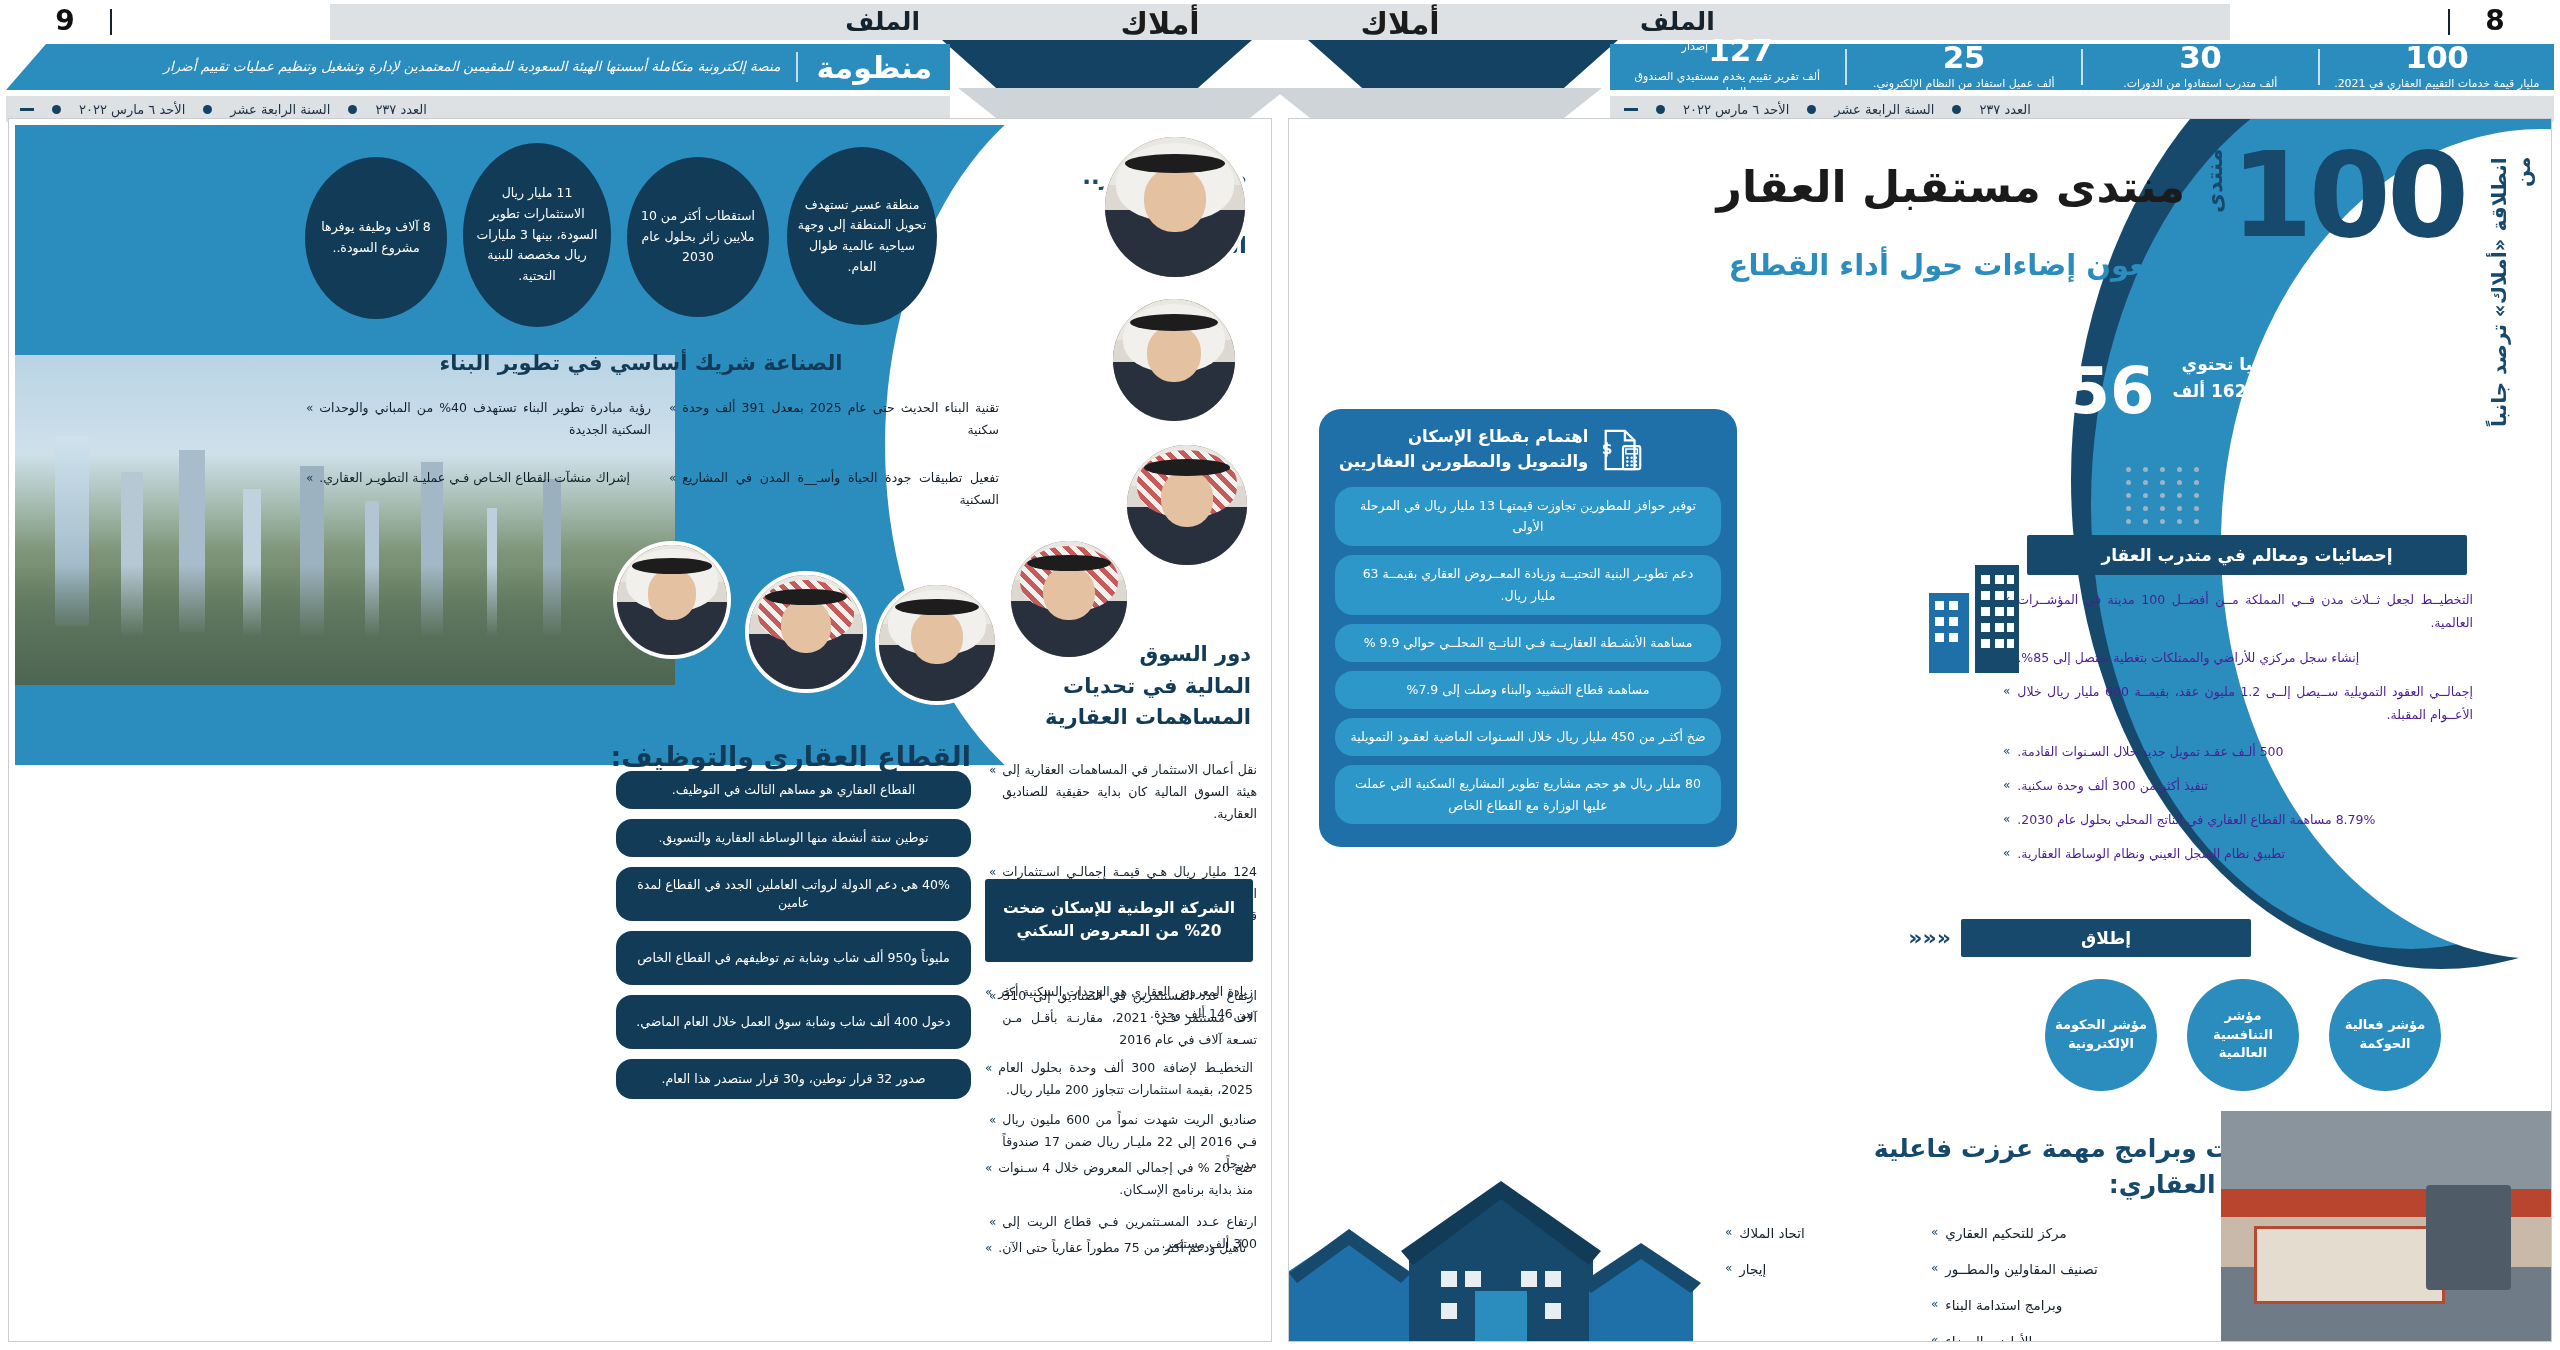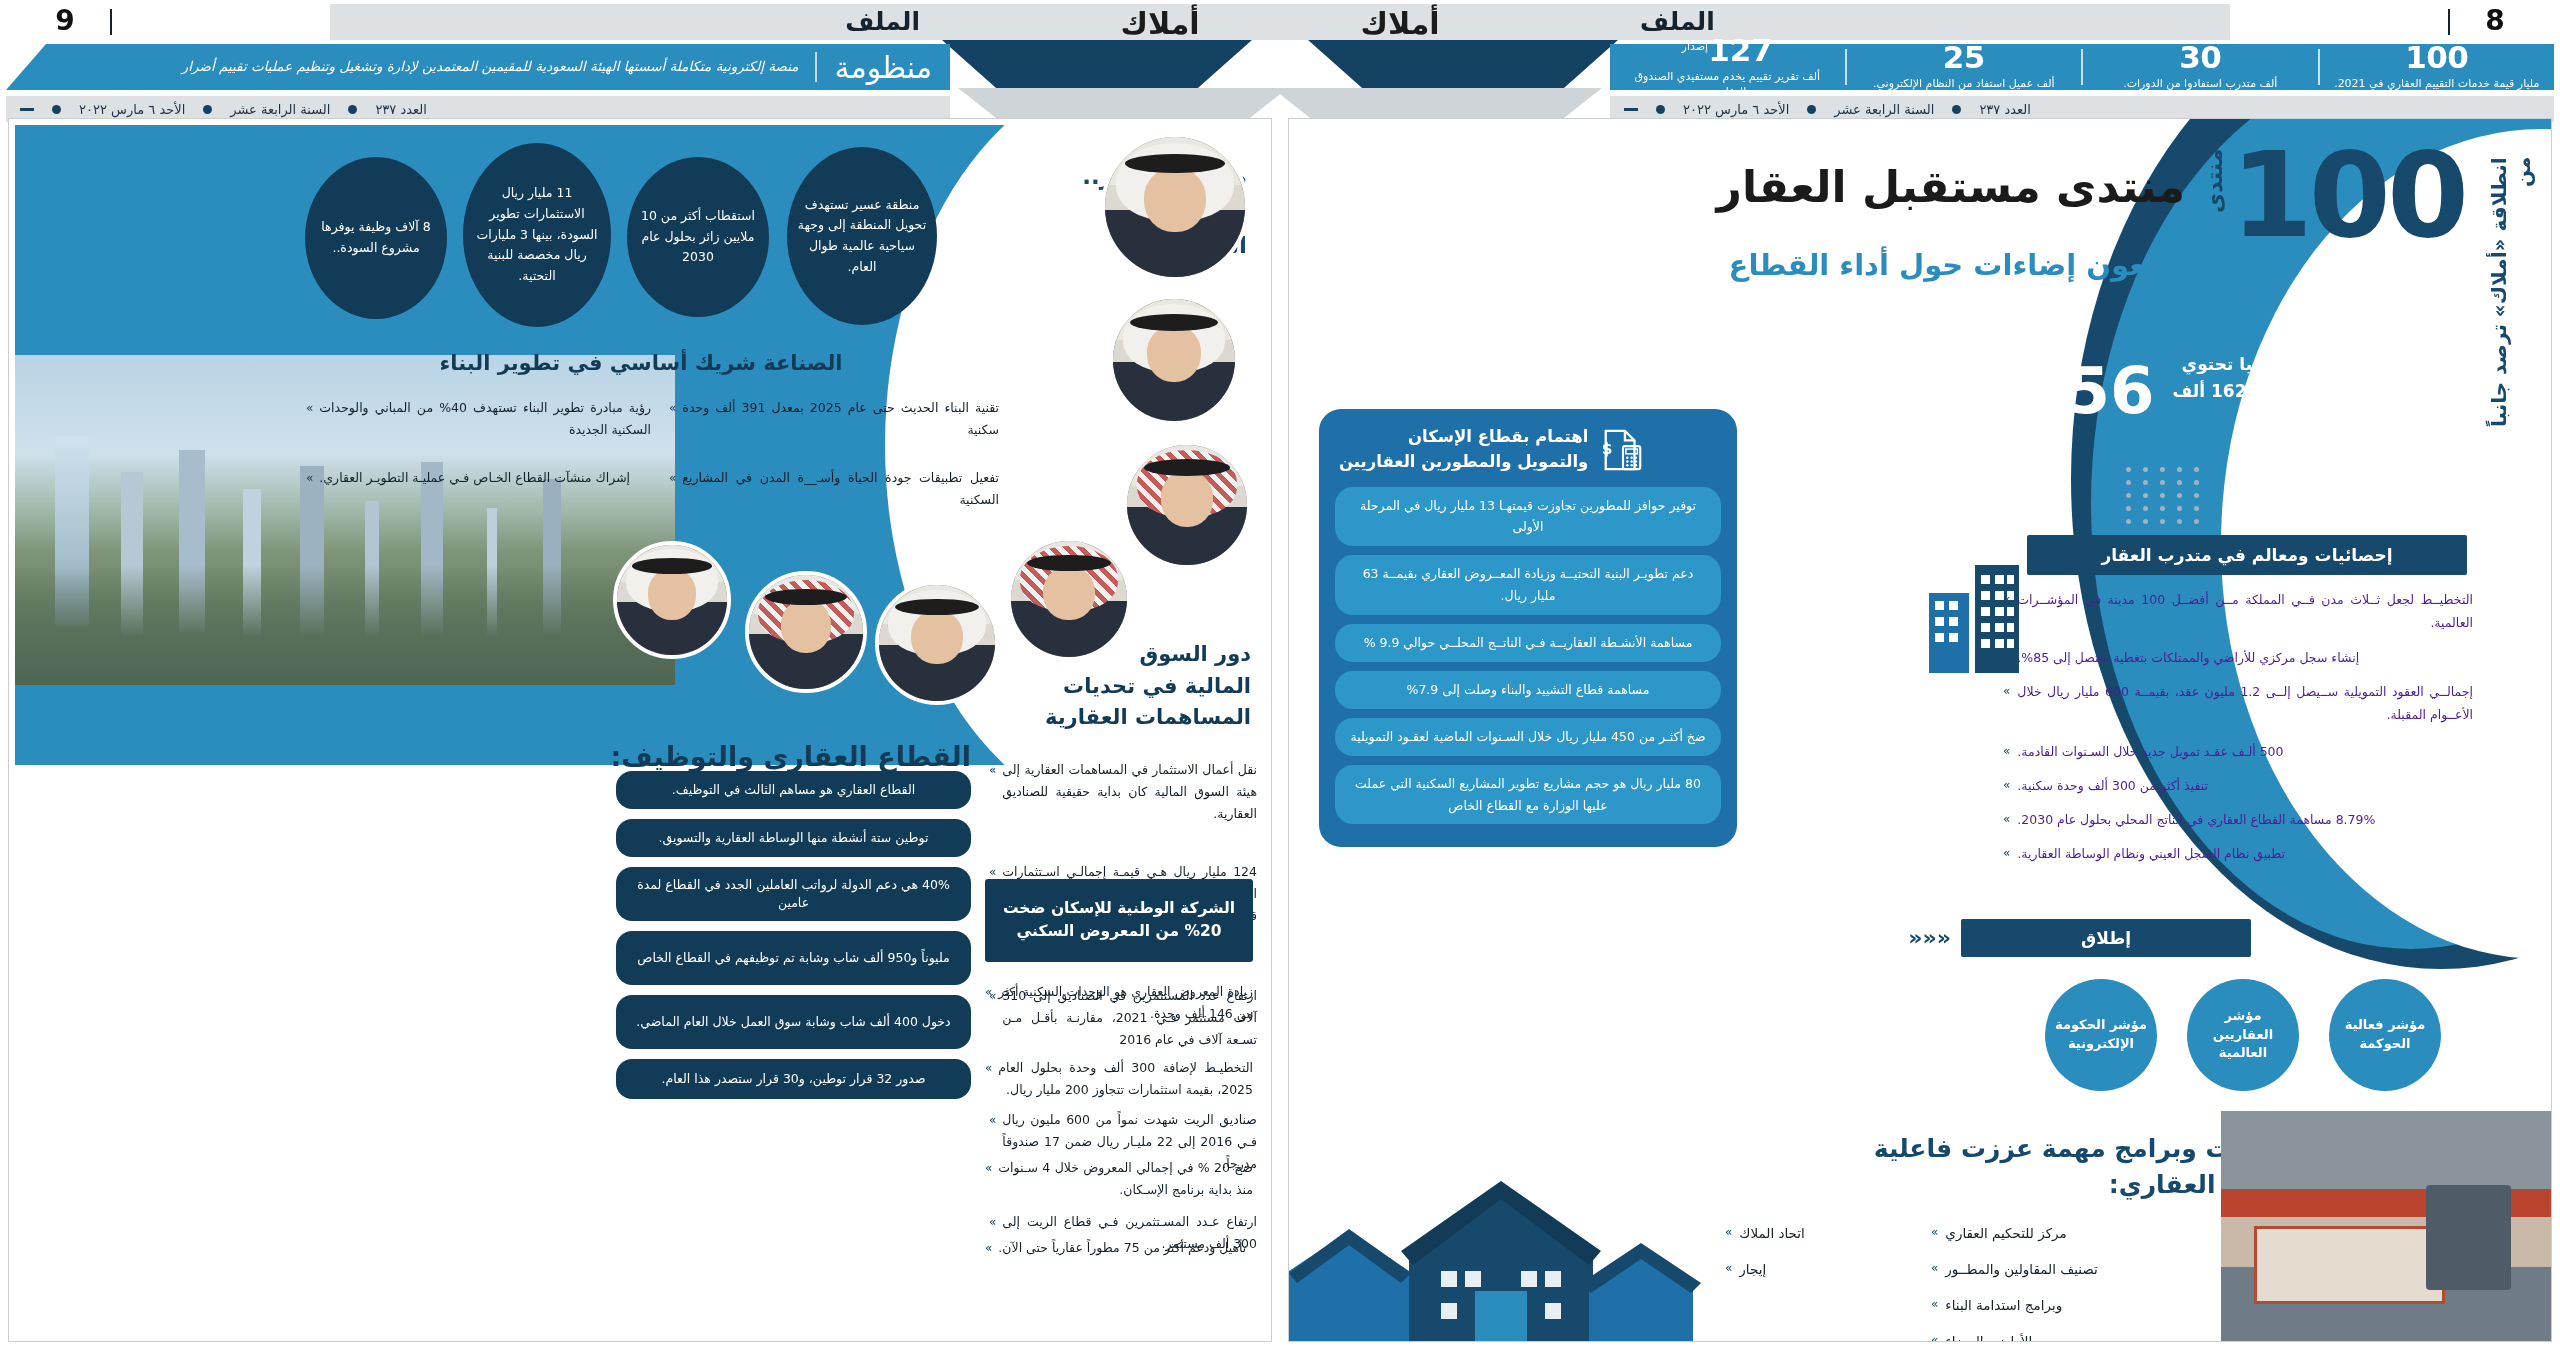--- a/index.html
+++ b/index.html
@@ -45,21 +45,21 @@
     position: absolute; width: 300px; height: 78px; background: #ced4d8;
     clip-path: polygon(0 0, 100% 0, 70% 100%, 30% 100%);
   }
 
   
   .strap {
     position: absolute; background: #2b8cbe; color: #fff;
     display: flex; align-items: center;
   }
   .strap-slant-l { clip-path: polygon(40px 0, 100% 0, 100% 100%, 0 100%); }
-  .strap-big { font-size: 30px; font-weight: normal; padding: 0 18px; white-space: nowrap; }
+  .strap-big { font-size: 30px; font-weight: bold; padding: 0 18px; white-space: nowrap; }
   .strap-sub  { font-size: 13.5px; line-height: 1.45; padding: 0 16px; font-style: italic; }
   .strap-div { width: 2px; align-self: stretch; margin: 8px 0; background: rgba(255,255,255,.7); }
 
   
   .stats-bar {
     position: absolute; background: #2b8cbe; color: #fff;
     display: flex; flex-direction: row-reverse; align-items: center;
   }
   .stat-cell { flex: 1; text-align: center; padding: 4px 6px; position: relative; }
   .stat-num { font-size: 31px; font-weight: bold; line-height: 1; letter-spacing: -.5px; }
@@ -598,21 +598,21 @@
       </div>
       <div class="R-blt" style="right:78px; top:724px; width:470px;">
         <span class="ic">»</span>
         <span class="tx">تطبيق نظام السجل العيني ونظام الوساطة العقارية.</span>
       </div>
 
       <div class="R-head-strip" style="right:300px; top:800px; width:290px; height:38px;">إطلاق</div>
       <div style="position:absolute; right:600px; top:806px; color:#16496b; font-size:22px; font-weight:bold;">«««</div>
 
       <div class="R-circle3" style="right:110px; top:860px;">مؤشر فعالية الحوكمة</div>
-      <div class="R-circle3" style="right:252px; top:860px;">مؤشر العقاريين العالمية</div>
+      <div class="R-circle3" style="right:252px; top:860px;">مؤشر التنافسية العالمية</div>
       <div class="R-circle3" style="right:394px; top:860px;">مؤشر الحكومة الإلكترونية</div>
 
       <div class="R-sec2-title" style="right:240px; top:1012px; width:560px;">
         <div>تنظيمات وبرامج مهمة عززت فاعلية</div>
         <div>القطاع العقاري:</div>
       </div>
 
       <div class="R-tag" style="right:370px; top:1104px; width:250px;">
         <span class="ic">»</span>
         <span class="tx">مركز للتحكيم العقاري</span>

